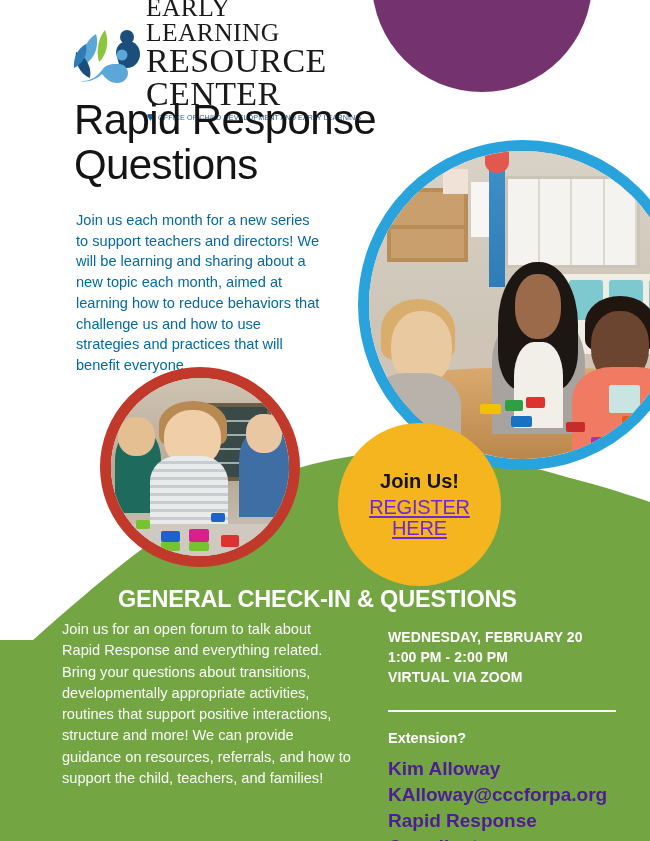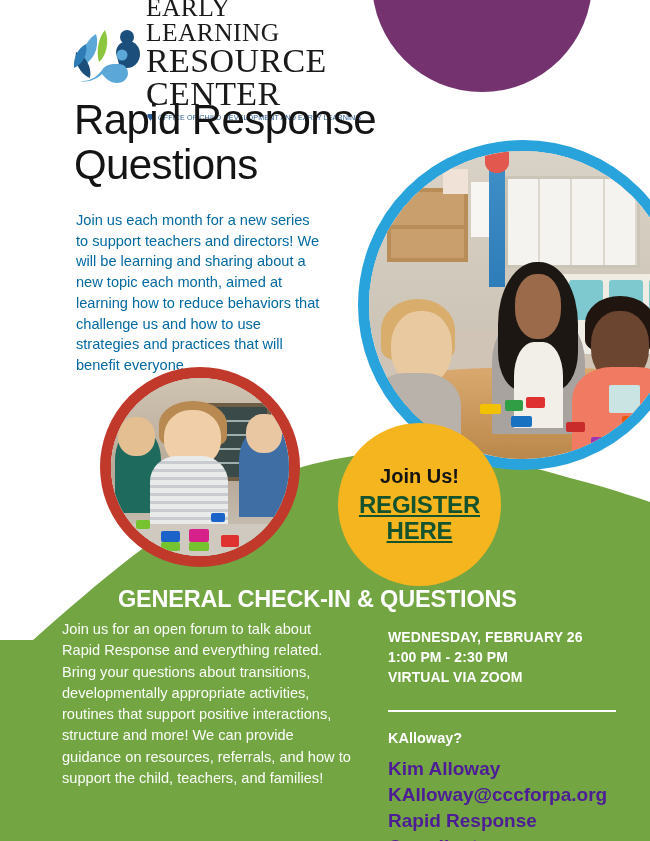--- a/index.html
+++ b/index.html
@@ -105,21 +105,21 @@
 
   
   .register-circle {
     position:absolute; left:338px; top:423px; width:163px; height:163px;
     border-radius:50%; background:#F5B51E;
     display:flex; flex-direction:column; align-items:center; justify-content:center;
     text-align:center;
   }
   .join-us { font-size:20px; font-weight:700; color:#141414; margin-bottom:4px; }
   .register-link {
-    font-size:24px; font-weight:700; color:#14532d; line-height:1.07;
+    font-size:20px; font-weight:400; color:#6d28d9; line-height:1.07;
     text-decoration:underline; text-underline-offset:2px; text-decoration-thickness:2.4px;
     letter-spacing:-0.2px;
   }
 
   
   .section-title {
     position:absolute; left:118px; top:586px;
     font-size:23.5px; font-weight:700; color:#ffffff; letter-spacing:-0.2px;
   }
   .left-body {
@@ -252,24 +252,24 @@
     <span>HERE</span>
   </a>
 </div>
 
 <h2 class="section-title">GENERAL CHECK-IN &amp; QUESTIONS</h2>
 
 <p class="left-body">Join us for an open forum to talk about Rapid Response and everything related. Bring your questions about transitions, developmentally appropriate activities, routines that support positive interactions, structure and more! We can provide guidance on resources, referrals, and how to support the child, teachers, and families!</p>
 
 <div class="right-col">
   <div class="when-block">
-    <div>WEDNESDAY, FEBRUARY 26</div>
-    <div>1:00 PM - 2:30 PM</div>
+    <div>WEDNESDAY, FEBRUARY 20</div>
+    <div>1:00 PM - 2:00 PM</div>
     <div>VIRTUAL VIA ZOOM</div>
   </div>
   <div class="divider"></div>
-  <div class="questions-h">KAlloway?</div>
+  <div class="questions-h">Extension?</div>
   <div class="contact">
     <div>Kim Alloway</div>
     <div>KAlloway@cccforpa.org</div>
     <div>Rapid Response Coordinator</div>
   </div>
 </div>
 
 </body></html>

